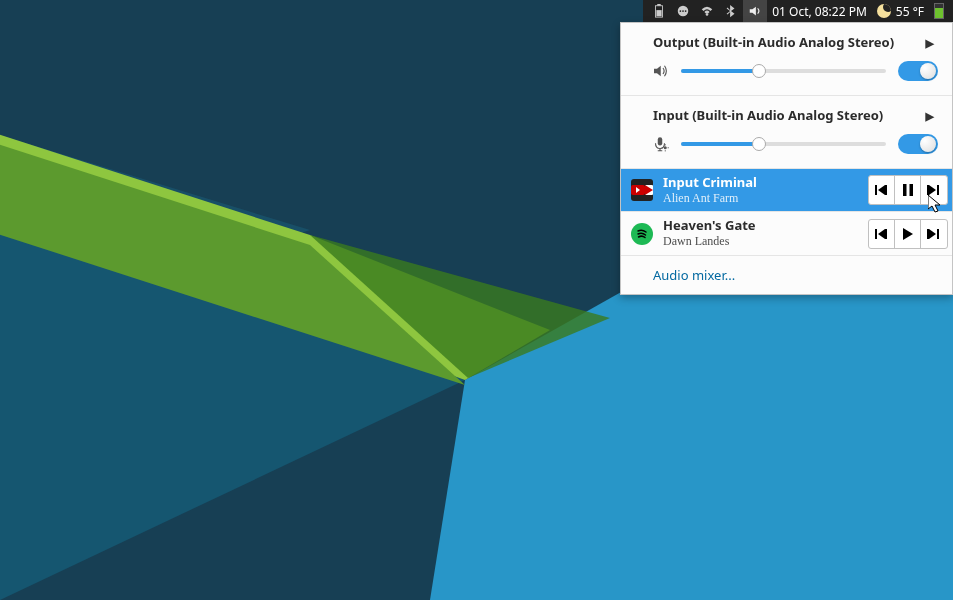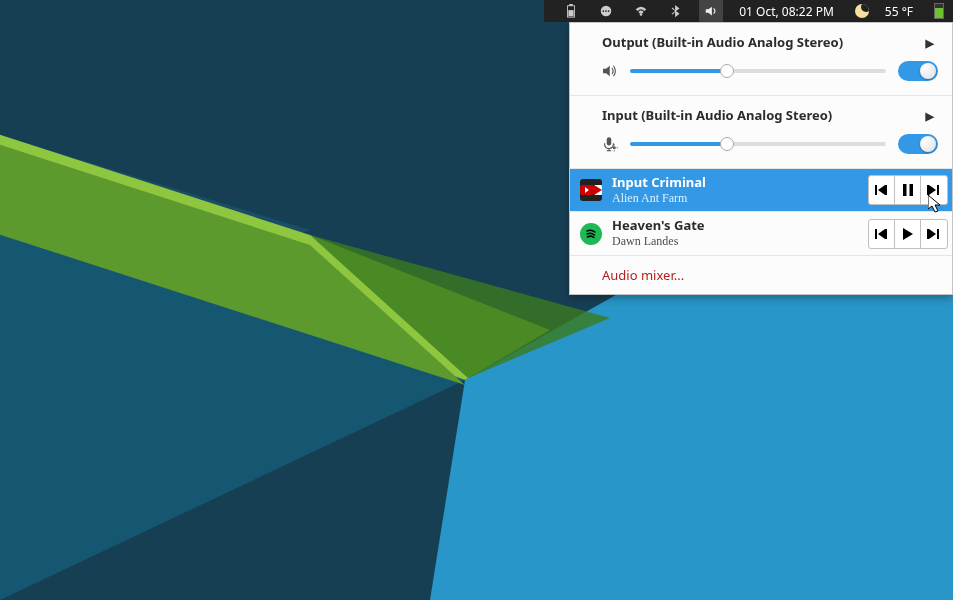--- a/index.html
+++ b/index.html
@@ -18,29 +18,29 @@
       top: 0; right: 0;
       height: 22px;
       display: flex;
       align-items: center;
       background: #222;
       color: #fff;
       font-size: 12px;
       z-index: 10;
       padding: 0 4px;
     }
-    .panel-item { padding: 0 5px; display: flex; align-items: center; height: 22px; margin-left: 11px; }
+    .panel-item { padding: 0 5px; display: flex; align-items: center; height: 22px; }
     .panel-item.active { background: #444; }
     .panel-icon { width: 14px; height: 14px; display: inline-block; }
     
     .volume-popup {
       position: absolute;
       top: 22px;
       right: 0;
-      width: 384px;
+      width: 333px;
       background: #fcfcfc;
       border: 1px solid #c4c4c4;
       box-shadow: 0 3px 8px rgba(0,0,0,0.3);
       font-size: 13px;
       color: #2c2c2c;
       z-index: 20;
     }
     
     .section-header {
       display: flex;
@@ -134,21 +134,21 @@
       align-items: center;
       justify-content: center;
       color: #000;
       border-right: 1px solid #c0c0c0;
     }
     .media-btn:last-child { border-right: none; }
     
     .mixer-row {
       padding: 10px 16px 10px 32px;
       border-top: 1px solid #e5e5e5;
-      color: #b91c1c;
+      color: #0369a1;
     }
     
     .cursor {
       position: absolute;
       width: 16px; height: 20px;
       z-index: 30;
     }
     
     .battery-green { width: 10px; height: 16px; background: linear-gradient(to bottom, #333 0%, #333 30%, #6ec22e 30%, #6ec22e 100%); border:1px solid #666; position:relative;}
     .weather-moon { width:14px;height:14px;background:#f5e09d;border-radius:50%;position:relative;overflow:hidden;}

